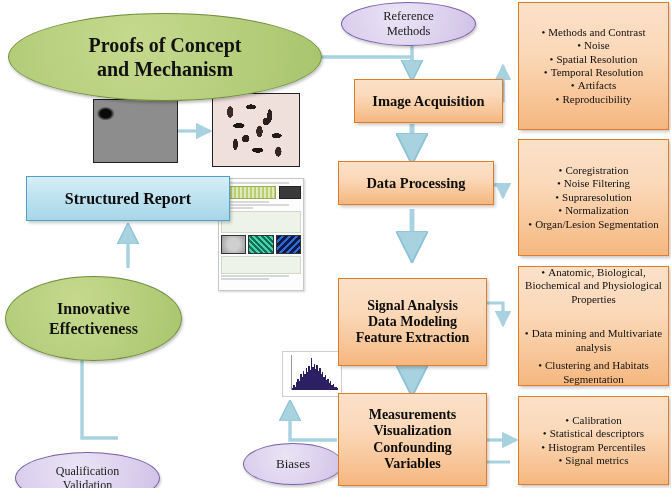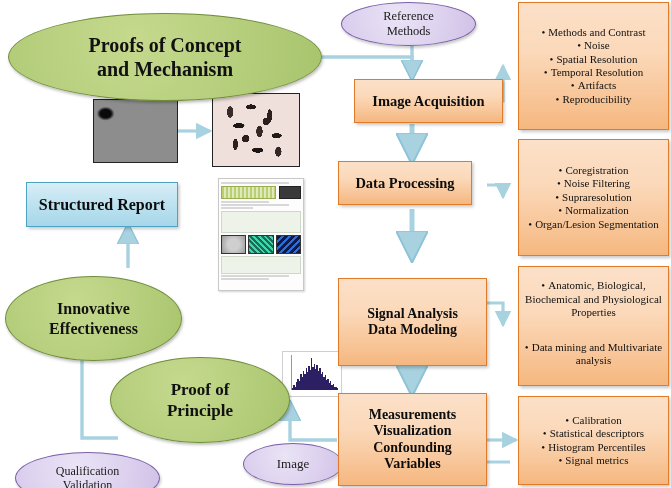--- a/index.html
+++ b/index.html
@@ -226,65 +226,60 @@
     </span>
   </div>
 
   <div class="abs ellipse ell-green" style="left:5px;top:276px;width:177px;height:85px;font-size:16px;line-height:1.24;">
     <span>
       <span>Innovative</span><br>
       <span>Effectiveness</span>
     </span>
   </div>
 
-  <div class="abs ellipse ell-green" style="left:110px;top:357px;width:180px;height:86px;font-size:17px;line-height:1.24;">
-    <span>
-      <span>Proof of</span><br>
-      <span>Principle</span>
-    </span>
-  </div>
 
   <div class="abs ellipse ell-purple" style="left:341px;top:2px;width:135px;height:44px;font-size:12.5px;line-height:1.2;">
     <span>
       <span>Reference</span><br>
       <span>Methods</span>
     </span>
   </div>
 
   <div class="abs ellipse ell-purple" style="left:15px;top:452px;width:145px;height:52px;font-size:12px;line-height:1.2;">
     <span>
       <span>Qualification</span><br>
       <span>Validation</span>
     </span>
   </div>
 
   <div class="abs ellipse ell-purple" style="left:243px;top:443px;width:100px;height:42px;font-size:13px;">
-    <span>Image</span>
-  </div>
-
-  <div class="abs box-blue" style="left:26px;top:182px;width:152px;height:45px;font-size:16px;">
+    <span>Biases</span>
+  </div>
+
+  <div class="abs box-blue" style="left:26px;top:176px;width:204px;height:45px;font-size:16px;">
     <span>Structured Report</span>
   </div>
 
   <div class="abs box-orange proc-label" style="left:338px;top:79px;width:149px;height:44px;font-size:14.5px;margin-left:16px;">
     <span>
       <span>Image Acquisition</span>
     </span>
   </div>
 
-  <div class="abs box-orange proc-label" style="left:338px;top:161px;width:134px;height:44px;font-size:14.5px;">
+  <div class="abs box-orange proc-label" style="left:338px;top:161px;width:156px;height:44px;font-size:14.5px;">
     <span>
       <span>Data Processing</span>
     </span>
   </div>
 
   <div class="abs box-orange proc-label" style="left:338px;top:259px;width:149px;height:88px;font-size:14px;margin-top:19px;">
     <span>
       <span>Signal Analysis</span><br>
       <span>Data Modeling</span><br>
+      <span>Feature Extraction</span>
     </span>
   </div>
 
   <div class="abs box-orange proc-label" style="left:338px;top:393px;width:149px;height:93px;font-size:14px;">
     <span>
       <span>Measurements</span><br>
       <span>Visualization</span><br>
       <span>Confounding</span><br>
       <span>Variables</span>
     </span>
@@ -303,20 +298,21 @@
     <span class="li"><span class="dot">•</span><span>Coregistration</span></span>
     <span class="li"><span class="dot">•</span><span>Noise Filtering</span></span>
     <span class="li"><span class="dot">•</span><span>Supraresolution</span></span>
     <span class="li"><span class="dot">•</span><span>Normalization</span></span>
     <span class="li"><span class="dot">•</span><span>Organ/Lesion Segmentation</span></span>
   </div>
 
   <div class="abs box-orange list-box" style="left:518px;top:266px;width:151px;height:120px;font-size:11px;">
     <span class="li" style="margin-bottom:21px;"><span class="dot">•</span><span>Anatomic, Biological, Biochemical and Physiological Properties</span></span>
     <span class="li" style="margin-bottom:5px;"><span class="dot">•</span><span>Data mining and Multivariate  analysis</span></span>
+    <span class="li"><span class="dot">•</span><span>Clustering and Habitats Segmentation</span></span>
   </div>
 
   <div class="abs box-orange list-box" style="left:518px;top:396px;width:151px;height:89px;font-size:11px;">
     <span class="li"><span class="dot">•</span><span>Calibration</span></span>
     <span class="li"><span class="dot">•</span><span>Statistical  descriptors</span></span>
     <span class="li"><span class="dot">•</span><span>Histogram Percentiles</span></span>
     <span class="li"><span class="dot">•</span><span>Signal metrics</span></span>
   </div>
 
 </div>

